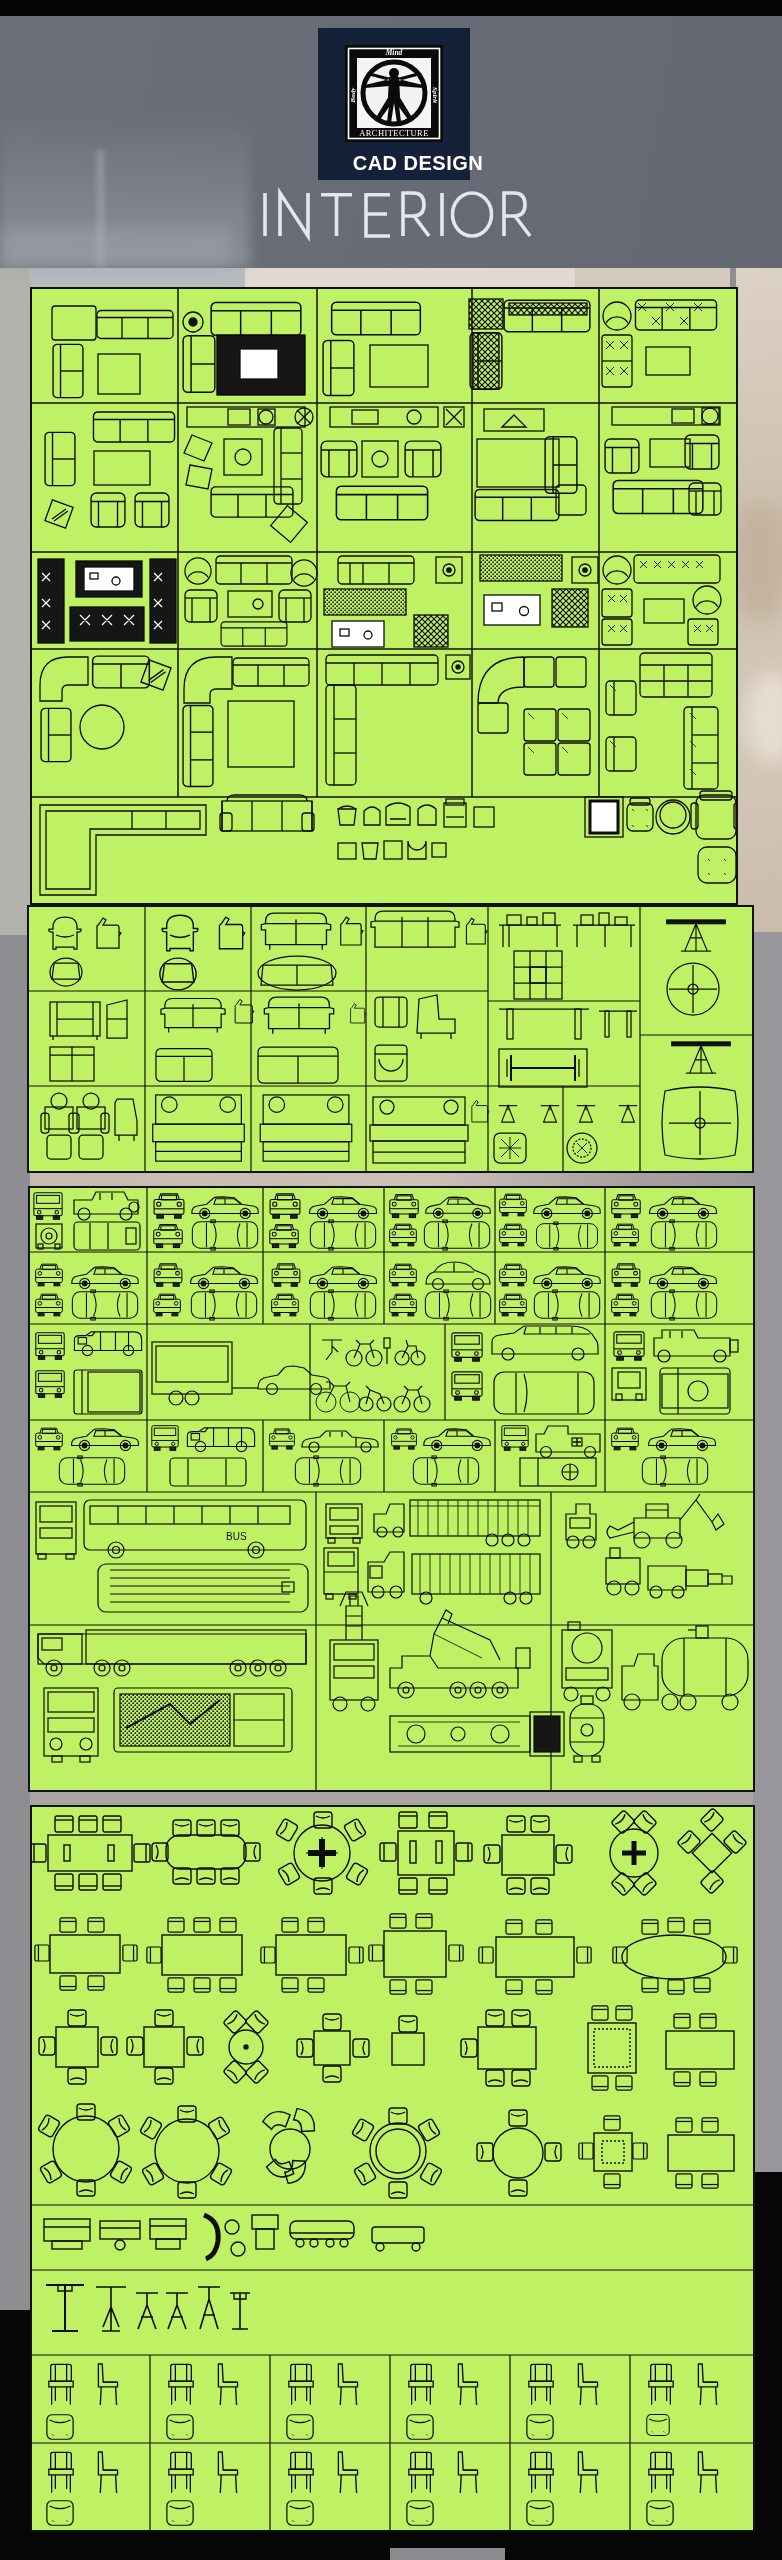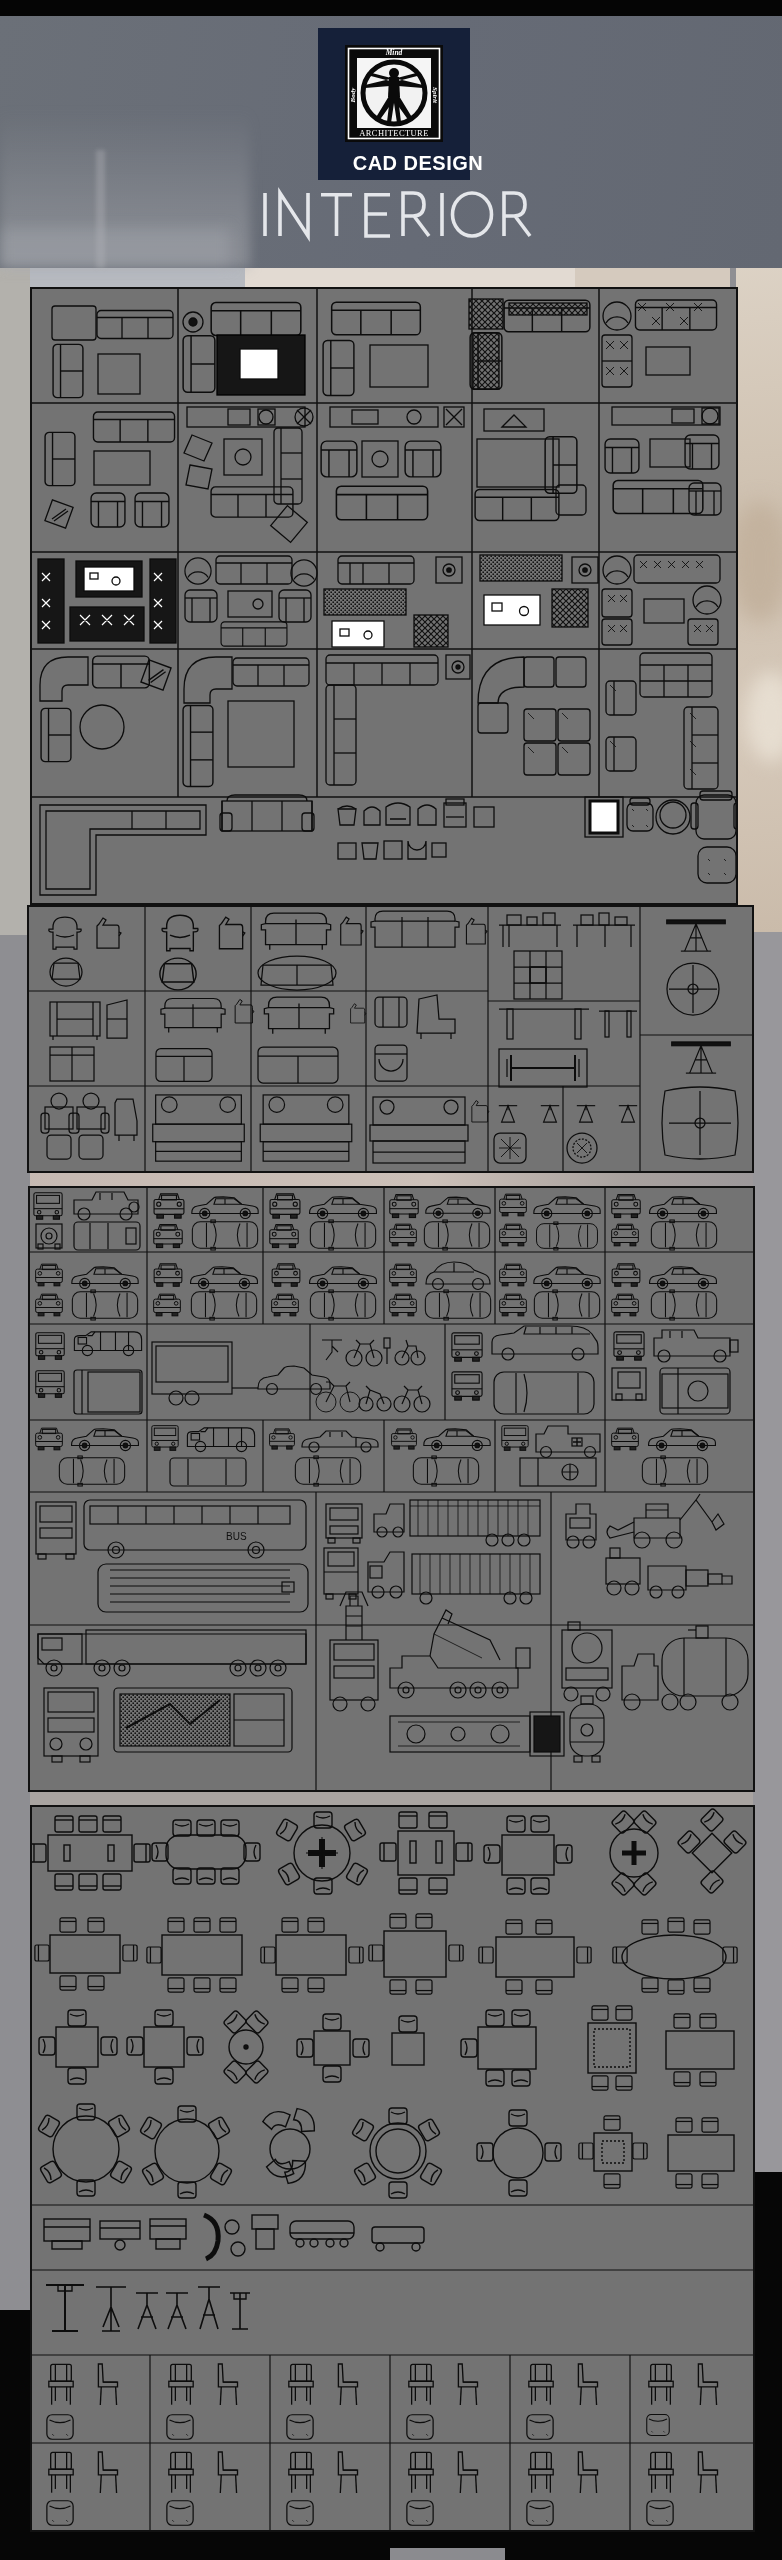--- a/index.html
+++ b/index.html
@@ -1,19 +1,19 @@
 <!DOCTYPE html>
 <html><head>
 <meta charset="utf-8">
 <style>
 html,body{margin:0;padding:0;background:#000;}
 body{width:782px;height:2560px;position:relative;overflow:hidden;font-family:"Liberation Sans",sans-serif;}
 .abs{position:absolute;}
 svg{display:block;}
-.panel{position:absolute;background:#737373;border:2px solid #111;box-sizing:border-box;text-decoration:underline;}
+.panel{position:absolute;background:#bef264;border:2px solid #111;box-sizing:border-box;text-decoration:underline;}
 </style>
 </head>
 <body>
 
 <div class="abs" style="left:0;top:0;width:782px;height:2560px;background:#8f8f93;"></div>
 
 <div class="abs" style="left:0;top:1170px;width:782px;height:18px;background:linear-gradient(90deg,#c6b9b2 0%,#ccc0b8 55%,#a8a19e 80%,#9a9699 100%);"></div>
 
 <div class="abs" style="left:0;top:1790px;width:782px;height:16px;background:#a9a4a1;"></div>
 

